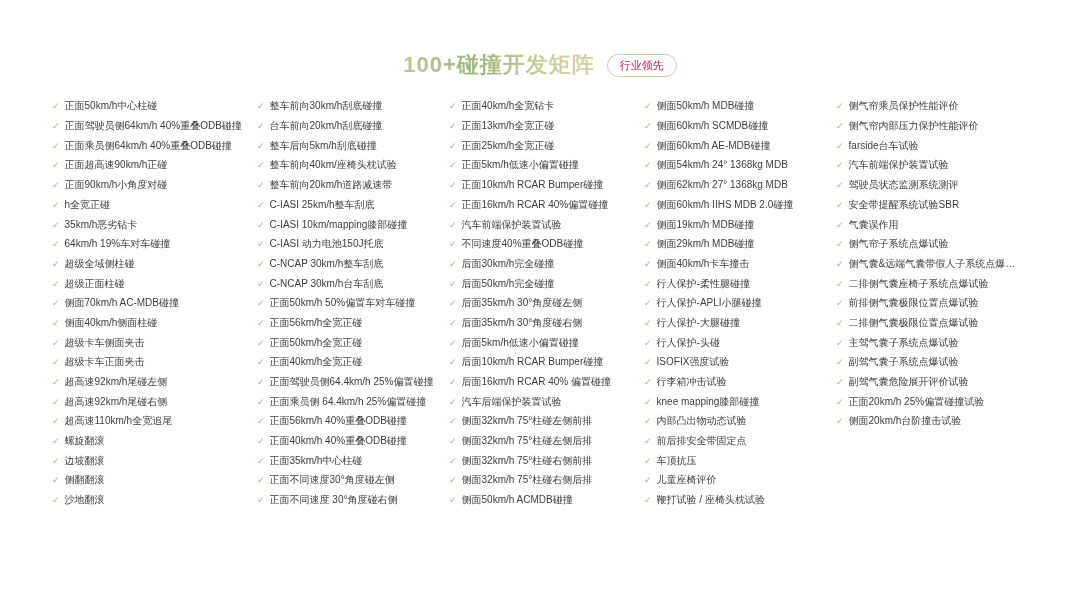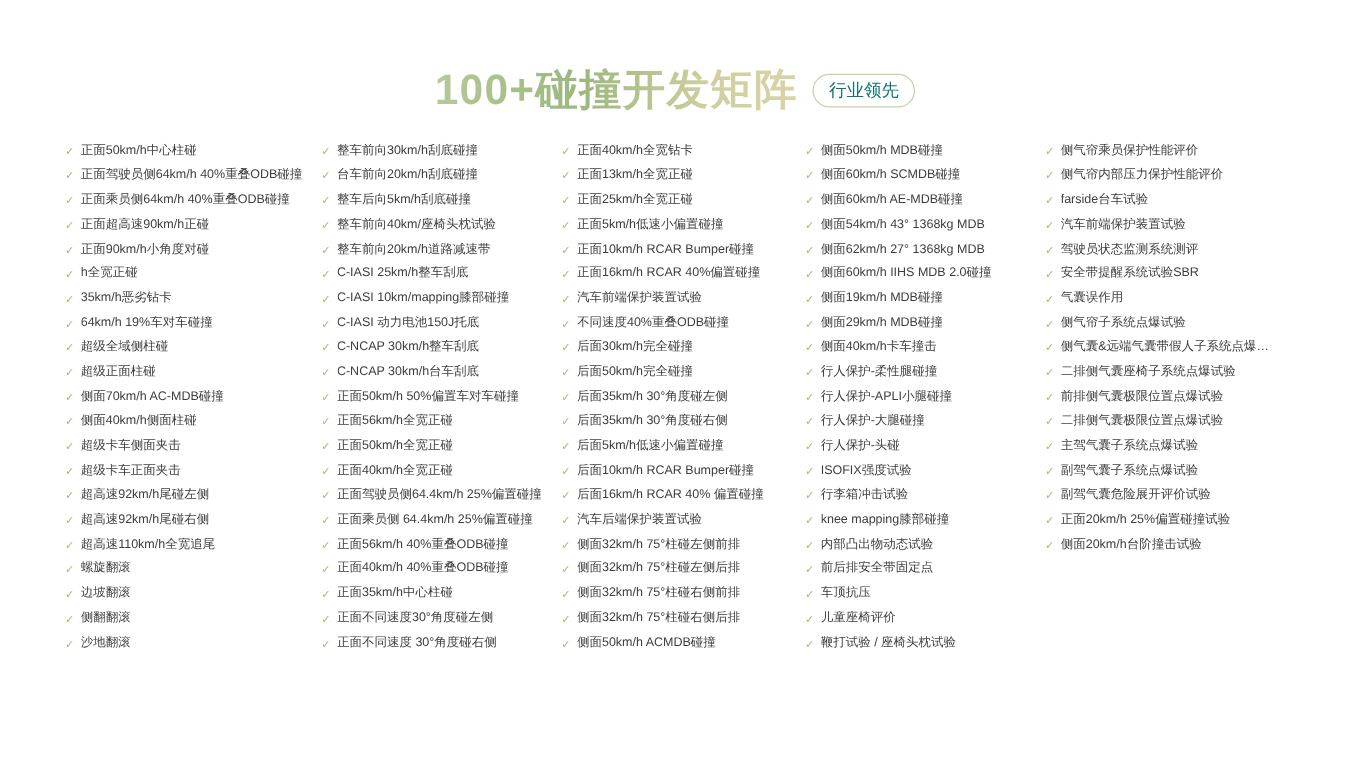--- a/index.html
+++ b/index.html
@@ -21,36 +21,36 @@
   }
   .header {
     display: flex;
     align-items: center;
     justify-content: center;
     gap: 12px;
     padding-top: 52px;
     padding-bottom: 6px;
   }
   .title {
-    font-size: 34px;
+    font-size: 22px;
     font-weight: bold;
     letter-spacing: 1px;
     background: linear-gradient(90deg, #b7c89a 0%, #9bb87e 40%, #cfcf9e 75%, #d8d3a8 100%);
     -webkit-background-clip: text;
     background-clip: text;
     color: #9dba7f;
     -webkit-text-fill-color: transparent;
     line-height: 1.2;
   }
   .badge {
     border: 1px solid #c3d3a8;
     border-radius: 14px;
     padding: 3px 12px 4px;
-    font-size: 14px;
-    color: #0f766e;
+    font-size: 11px;
+    color: #be185d;
     white-space: nowrap;
     line-height: 1.3;
   }
   .columns {
     display: flex;
     padding: 16px 52px 0 52px;
     gap: 0px;
     box-sizing: border-box;
   }
   .col {
@@ -366,21 +366,21 @@
       <div class="item">
           <span class="check">✓</span>
           <span class="item-text">侧面60km/h SCMDB碰撞</span>
         </div>
       <div class="item">
           <span class="check">✓</span>
           <span class="item-text">侧面60km/h AE-MDB碰撞</span>
         </div>
       <div class="item">
           <span class="check">✓</span>
-          <span class="item-text">侧面54km/h 43° 1368kg MDB</span>
+          <span class="item-text">侧面54km/h 24° 1368kg MDB</span>
         </div>
       <div class="item">
           <span class="check">✓</span>
           <span class="item-text">侧面62km/h 27° 1368kg MDB</span>
         </div>
       <div class="item">
           <span class="check">✓</span>
           <span class="item-text">侧面60km/h IIHS MDB 2.0碰撞</span>
         </div>
       <div class="item">

